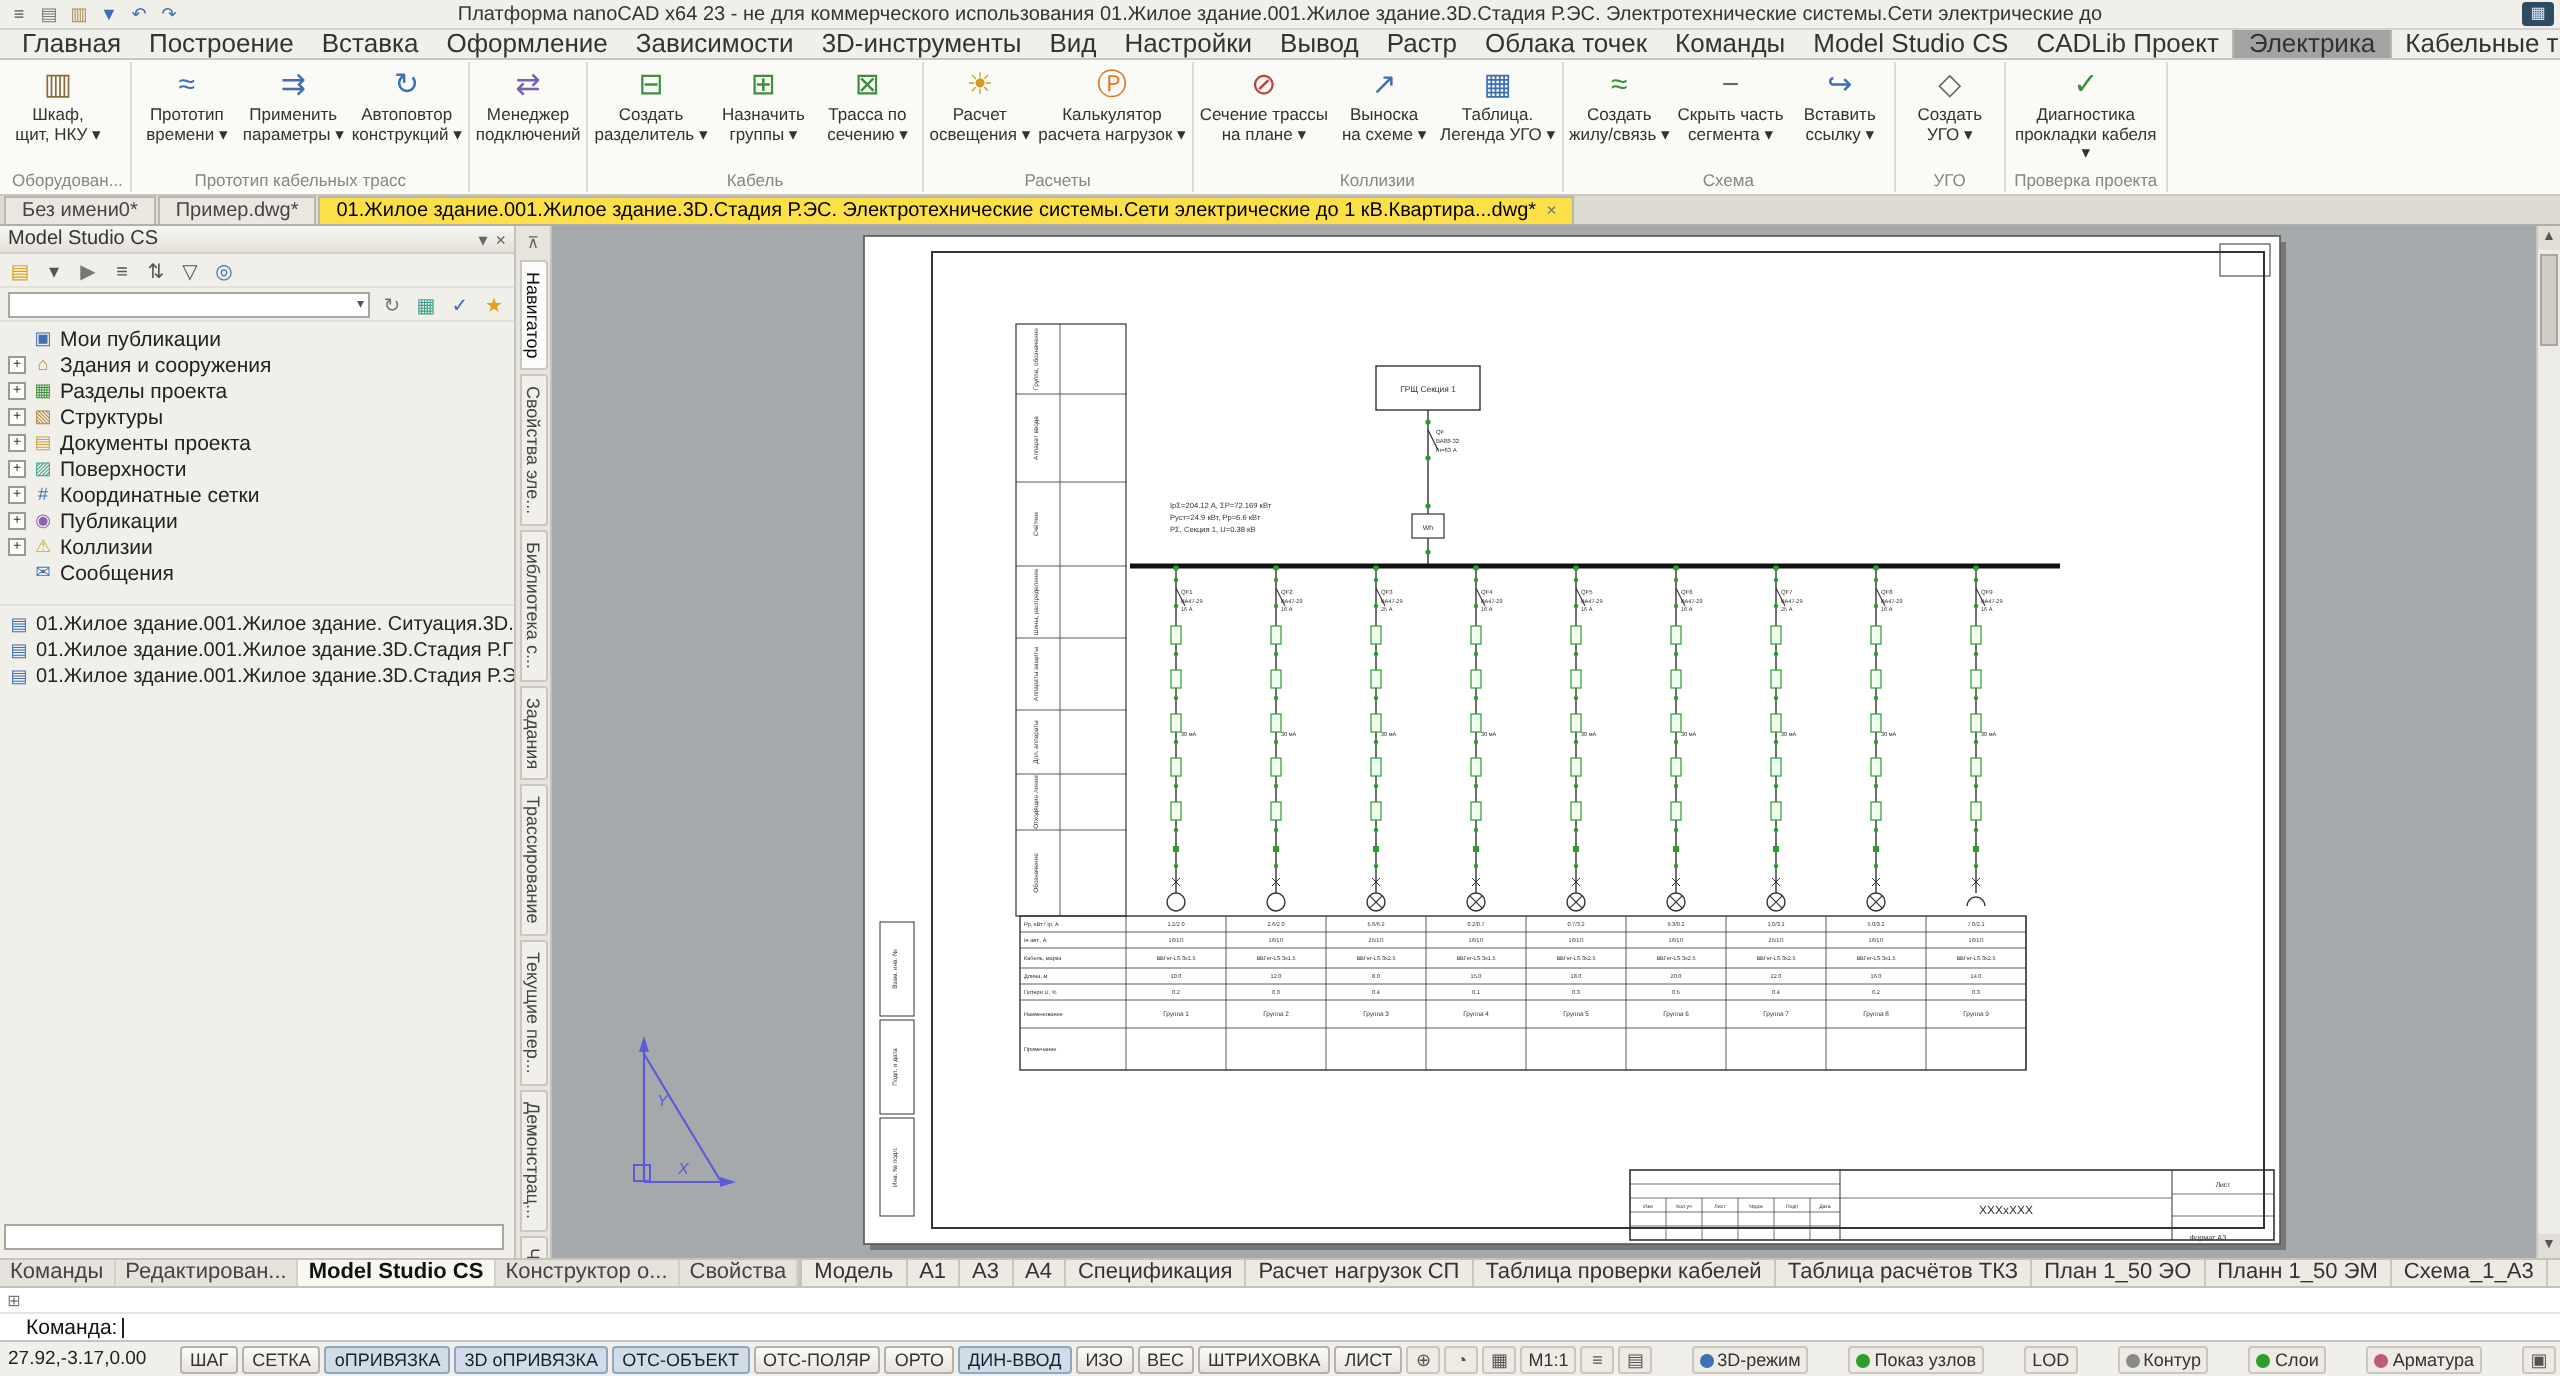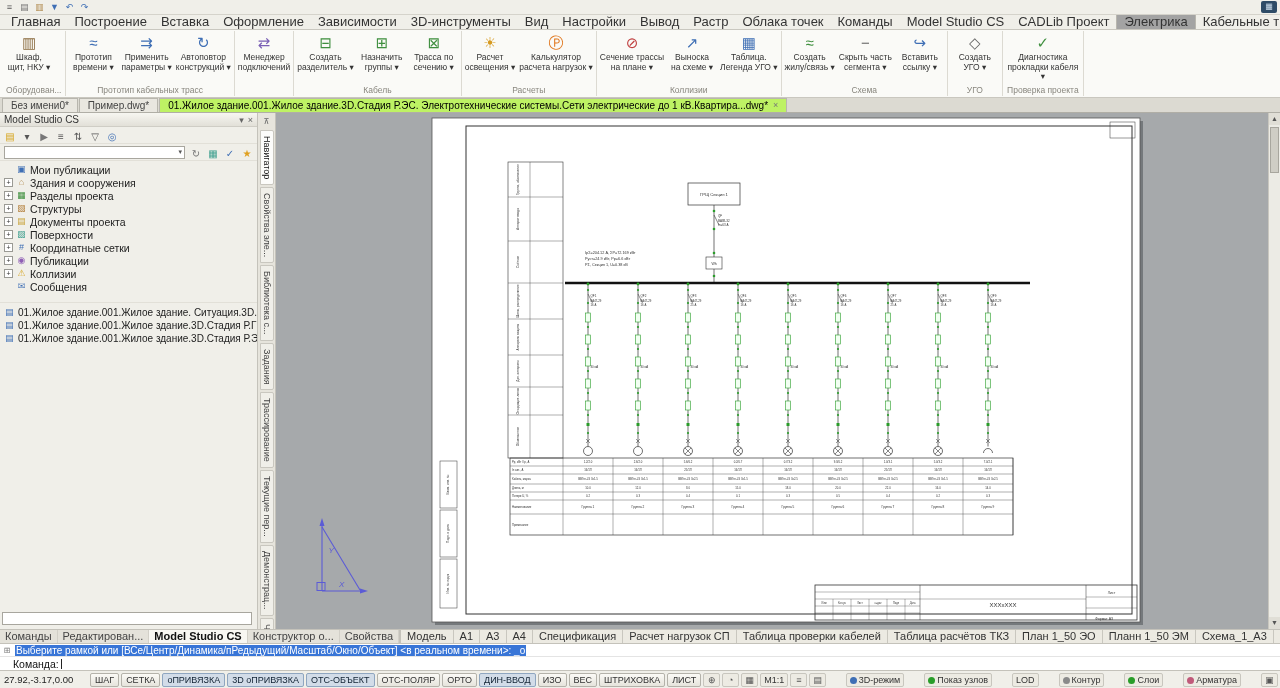--- a/index.html
+++ b/index.html
@@ -20,21 +20,21 @@
 .ribbon{height:68px;background:#fafaf7;border-bottom:1px solid #c9c7bf;display:flex;align-items:stretch;padding:1px 2px;overflow:hidden}
 .rgroup{display:flex;flex-direction:column;border-right:1px solid #dcdad2;padding:0 1px}
 .rbuttons{flex:1;display:flex;align-items:flex-start}
 .rbtn{min-width:52px;max-width:78px;display:flex;flex-direction:column;align-items:center;padding:2px 2px 0;border-radius:2px;cursor:default}
 .ricon{width:22px;height:20px;font-size:15px;line-height:20px;text-align:center}
 .rlabel{font-size:8.5px;line-height:9.5px;text-align:center;white-space:pre-line;color:#333}
 .rglabel{height:11px;font-size:8.5px;color:#88867e;text-align:center;line-height:11px;white-space:nowrap;padding:0 3px}
 
 .doctabs{height:15px;background:#dcdad2;display:flex;align-items:flex-end;padding-left:2px;border-bottom:1px solid #b0aea6}
 .dtab{padding:0 8px;height:14px;line-height:13px;font-size:10px;background:#e9e7e0;border:1px solid #b8b6ae;border-bottom:none;margin-right:1px;color:#444;display:flex;align-items:center;gap:5px;white-space:nowrap}
-.dtab.active{background:#bef264;color:#000}
+.dtab.active{background:#fde047;color:#000}
 .dclose{font-size:9px;color:#777}
 
 .main{display:flex;height:516px}
 .lpanel{width:258px;background:#f0efe9;border-right:1px solid #c4c2ba;position:relative;display:flex;flex-direction:column;overflow:hidden}
 .lp-header{height:14px;background:linear-gradient(#f7f6f1,#e2e0d8);border-bottom:1px solid #cfcdc5;font-size:10px;padding:0 4px;display:flex;align-items:center;color:#333}
 .lp-hbtns{margin-left:auto;display:flex;gap:4px;color:#666;font-size:9px}
 .lp-toolbar{height:17px;display:flex;align-items:center;padding:0 2px;gap:1px;border-bottom:1px solid #e2e0d8}
 .lp-tbtn{width:16px;height:15px;text-align:center;line-height:15px;font-size:10px;border:1px solid transparent;border-radius:2px}
 .lp-combo{flex:1;height:13px;background:#fff;border:1px solid #a8a69e;display:flex;align-items:center;margin:0 2px}
 .lp-combo .arrow{margin-left:auto;font-size:7px;color:#555;padding:0 2px}
@@ -87,20 +87,21 @@
 
 <div class="titlebar">
   <div class="tb-icons" id="tb-icons">
       <div class="tb-icon" style="color: rgb(85, 85, 85);">≡</div>
       <div class="tb-icon" style="color: rgb(119, 119, 119);">▤</div>
       <div class="tb-icon" style="color: rgb(176, 138, 79);">▥</div>
       <div class="tb-icon" style="color: rgb(63, 111, 181);">▼</div>
       <div class="tb-icon" style="color: rgb(63, 111, 181);">↶</div>
       <div class="tb-icon" style="color: rgb(63, 111, 181);">↷</div>
     </div>
+  <div class="tb-title">Платформа nanoCAD x64 23 - не для коммерческого использования 01.Жилое здание.001.Жилое здание.3D.Стадия Р.ЭС. Электротехнические системы.Сети электрические до</div>
   <div class="tb-win">
     <div class="tb-winbtn">▦</div>
   </div>
 </div>
 
 <div class="menubar" id="menubar">
     <div class="mtab">Главная</div>
     <div class="mtab">Построение</div>
     <div class="mtab">Вставка</div>
     <div class="mtab">Оформление</div>
@@ -802,21 +803,20 @@
       <div class="ltab">Планн 1_50 ЭМ</div>
       <div class="ltab">Схема_1_А3</div>
       <div class="ltab">Схема_2_А3</div>
       <div class="ltab">Схема_3_А4х6</div>
       <div class="ltab active">Схема_4_А3</div>
     </div>
 </div>
 
 <div class="cmdhist">
   <span class="gicon">⊞</span>
-  <span class="sel">Выберите рамкой или [ВСе/Центр/Динамика/пРедыдущий/Масштаб/Окно/Объект] &lt;в реальном времени&gt;: _о</span>
 </div>
 <div class="cmdline">
   <span>Команда:</span>
     <span class="caret"></span>
 </div>
 
 <div class="statusbar" id="statusbar">
   <div class="coords">27.92,-3.17,0.00</div>
 <div class="sbtn">ШАГ</div>
     <div class="sbtn">СЕТКА</div>

